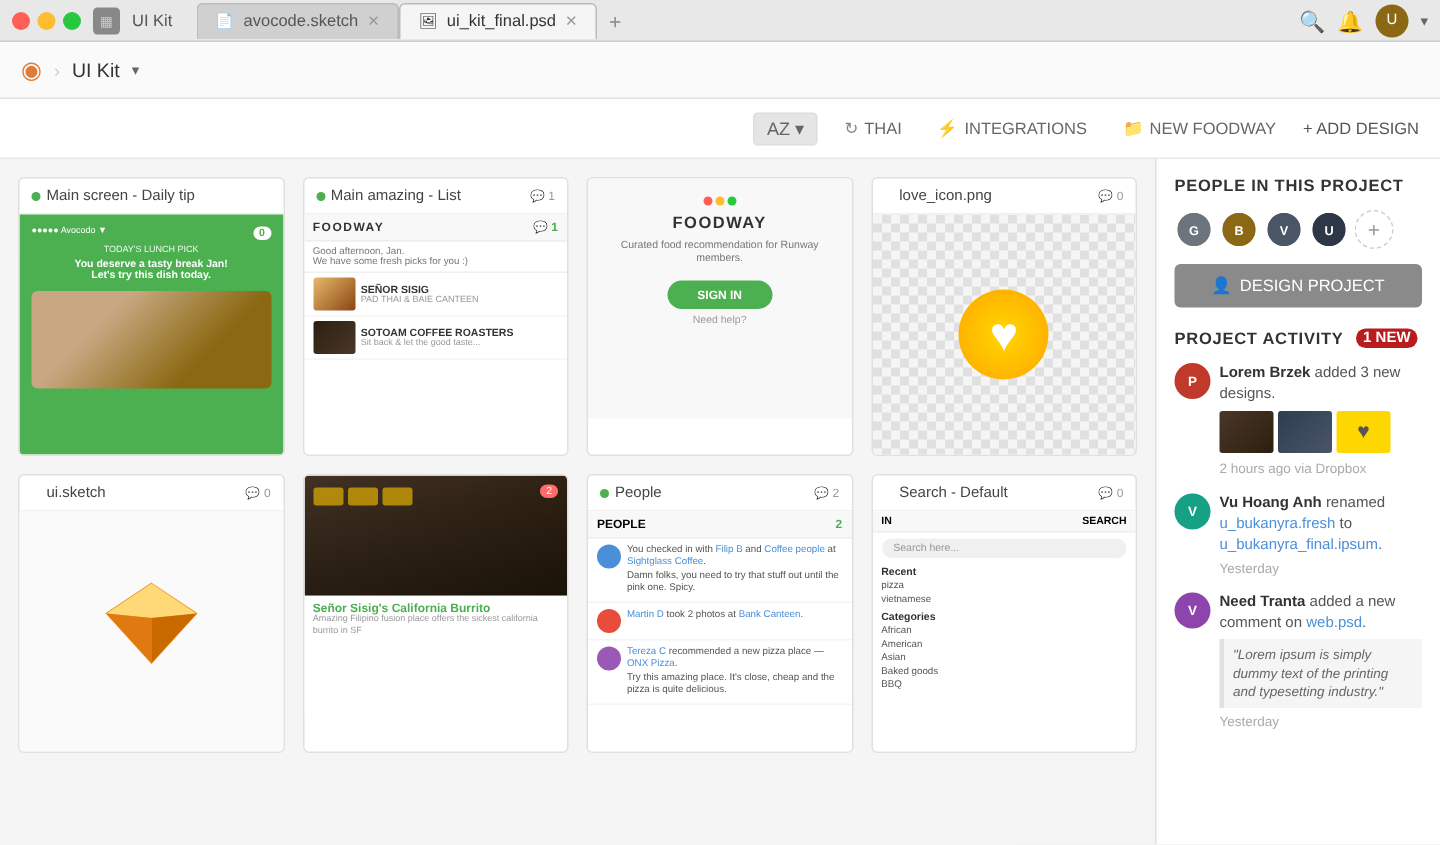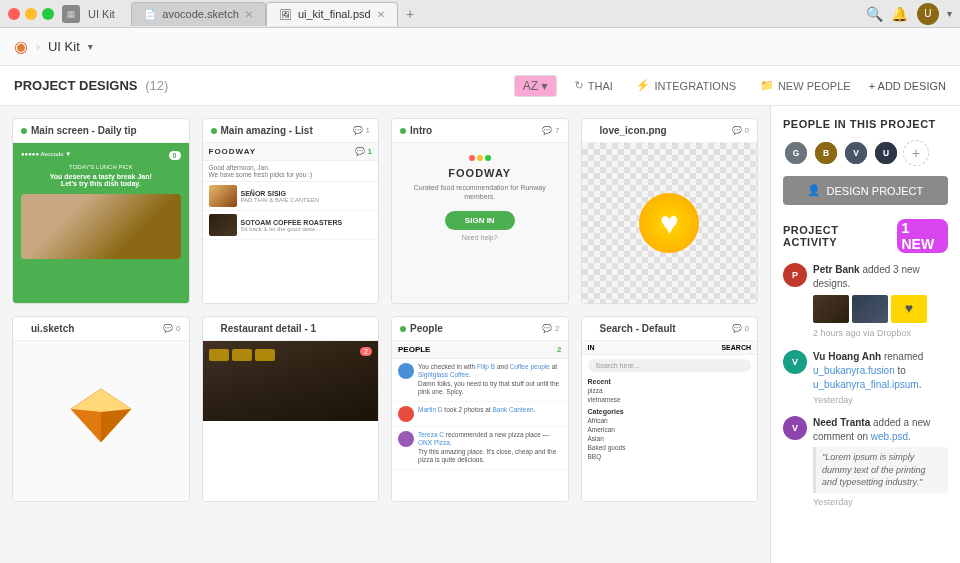--- a/index.html
+++ b/index.html
@@ -25,42 +25,42 @@
     .sub-toolbar { background: #fafafa; height: 38px; display: flex; align-items: center; padding: 0 14px; border-bottom: 1px solid #e0e0e0; gap: 8px; }
     .breadcrumb-sep { color: #ccc; }
     .breadcrumb-text { font-size: 13px; color: #333; font-weight: 500; }
     .dropdown-arrow { font-size: 10px; color: #666; }
 
     
     .project-header { background: #fff; height: 40px; display: flex; align-items: center; padding: 0 14px; border-bottom: 1px solid #e8e8e8; gap: 12px; }
     .project-title { font-size: 13px; font-weight: 600; color: #333; }
     .project-count { color: #999; font-weight: normal; }
     .header-spacer { flex: 1; }
-    .sort-btn { font-size: 12px; color: #666; border: 1px solid #ddd; padding: 3px 8px; border-radius: 3px; cursor: pointer; background: #f9a8d4; display: flex; align-items: center; gap: 3px; }
+    .sort-btn { font-size: 12px; color: #666; border: 1px solid #ddd; padding: 3px 8px; border-radius: 3px; cursor: pointer; background: #e5e5e5; display: flex; align-items: center; gap: 3px; }
     .action-btn { font-size: 11px; color: #666; display: flex; align-items: center; gap: 4px; cursor: pointer; padding: 3px 6px; }
     .action-btn .icon { color: #888; }
     .add-btn { font-size: 11px; color: #555; display: flex; align-items: flex-end; gap: 3px; cursor: pointer; }
     .designs-area { flex: 1; background: #f5f5f5; overflow-y: auto; padding: 12px; display: grid; grid-template-columns: repeat(4, 1fr); gap: 12px; align-content: start; }
 
     
     .design-card { background: #fff; border-radius: 4px; overflow: hidden; border: 1px solid #e0e0e0; }
     .card-header { padding: 6px 8px; font-size: 10px; color: #555; display: flex; align-items: center; gap: 4px; border-bottom: 1px solid #f0f0f0; }
     .card-dot { width: 6px; height: 6px; border-radius: 50%; background: #4CAF50; }
     .card-dot.gray { background: transparent; }
-    .card-label { font-size: 10px; color: #444; font-weight: 700; }
+    .card-label { font-size: 10px; color: #444; font-weight: 400; }
 
     
     .sidebar { width: 190px; background: #fff; border-left: 1px solid #e0e0e0; padding: 12px; overflow-y: auto; flex-shrink: 0; }
     .sidebar-section-title { font-size: 11px; font-weight: 600; color: #333; margin-bottom: 10px; text-transform: uppercase; letter-spacing: 0.5px; }
     .people-row { display: flex; align-items: center; gap: 4px; margin-bottom: 10px; }
     .avatar { width: 26px; height: 26px; border-radius: 50%; display: flex; align-items: center; justify-content: center; font-size: 10px; color: white; font-weight: 600; border: 2px solid white; }
     .avatar-add { width: 26px; height: 26px; border-radius: 50%; border: 1px dashed #ccc; display: flex; align-items: center; justify-content: center; color: #999; font-size: 14px; cursor: pointer; }
     .share-btn { width: 100%; background: #8a8a8a; color: white; border: none; padding: 8px; border-radius: 4px; font-size: 11px; cursor: pointer; display: flex; align-items: center; justify-content: center; gap: 5px; font-weight: 500; margin-bottom: 14px; }
     .activity-header { display: flex; align-items: center; gap: 8px; margin-bottom: 10px; }
-    .new-badge { background: #d946ef; color: white; font-size: 14px; padding: 1px 5px; border-radius: 8px; font-weight: 600; }
+    .new-badge { background: #b91c1c; color: white; font-size: 10px; padding: 1px 5px; border-radius: 8px; font-weight: 600; text-align: center; }
     .activity-item { display: flex; gap: 6px; margin-bottom: 10px; }
     .activity-content { font-size: 10px; color: #555; line-height: 1.4; }
     .activity-content strong { color: #333; }
     .activity-content a { color: #4a90d9; text-decoration: none; }
     .activity-time { font-size: 9px; color: #aaa; margin-top: 2px; }
     .activity-images { display: flex; gap: 3px; margin: 4px 0; }
     .activity-img { width: 36px; height: 28px; border-radius: 2px; overflow: hidden; }
     .quote-block { background: #f5f5f5; border-left: 3px solid #e0e0e0; padding: 4px 6px; margin: 3px 0; font-size: 9px; color: #666; font-style: italic; line-height: 1.4; }
 
     
@@ -162,37 +162,33 @@
   </div>
 
   <div class="sub-toolbar">
     <span style="color:#e07b39; font-size:16px;">◉</span>
     <span class="breadcrumb-sep">›</span>
     <span class="breadcrumb-text">UI Kit</span>
     <span class="dropdown-arrow">▾</span>
   </div>
 
   <div class="project-header">
-    <span class="project-title">
-      <span>PROJECT DESIGNS</span>
-      <span class="project-count" style="margin-left:4px;">(12)</span>
-    </span>
     <div class="header-spacer"></div>
     <button class="sort-btn">AZ ▾</button>
     <div class="action-btn">
       <span class="icon">↻</span>
       <span>THAI</span>
     </div>
     <div class="action-btn">
       <span class="icon">⚡</span>
       <span>INTEGRATIONS</span>
     </div>
     <div class="action-btn">
       <span class="icon">📁</span>
-      <span>NEW PEOPLE</span>
+      <span>NEW FOODWAY</span>
     </div>
     <div class="add-btn">
       <span>+ ADD DESIGN</span>
     </div>
   </div>
 
   <div class="content-wrapper">
 
     <div class="designs-area">
 
@@ -238,25 +234,20 @@
             <div class="list-info">
               <div class="list-name">SOTOAM COFFEE ROASTERS</div>
               <div class="list-sub">Sit back &amp; let the good taste...</div>
             </div>
           </div>
         </div>
 
       </div>
 
       <div class="design-card">
-        <div class="card-header">
-          <div class="card-dot"></div>
-          <span class="card-label">Intro</span>
-          <span style="margin-left:auto;font-size:8px;color:#999;">💬 7</span>
-        </div>
         <div class="foodway-preview">
           <div style="display:flex;gap:2px;margin-bottom:6px;">
             <div style="width:6px;height:6px;border-radius:50%;background:#ff5f56;"></div>
             <div style="width:6px;height:6px;border-radius:50%;background:#ffbd2e;"></div>
             <div style="width:6px;height:6px;border-radius:50%;background:#27c93f;"></div>
           </div>
           <div class="foodway-logo">FOODWAY</div>
           <div class="foodway-sub">Curated food recommendation for Runway members.</div>
           <button class="signin-btn">SIGN IN</button>
           <div class="help-link">Need help?</div>
@@ -291,33 +282,34 @@
               <polygon points="35,5 65,25 35,28 5,25" fill="#FFD878"></polygon>
               <polygon points="5,25 35,28 35,58" fill="#E07A10"></polygon>
               <polygon points="65,25 35,28 35,58" fill="#C86A00"></polygon>
             </svg>
           </div>
         </div>
 
       </div>
 
       <div class="design-card">
-        <div class="card-header">
-          <div class="card-dot gray"></div>
-          <span class="card-label">Restaurant detail - 1</span>
-        </div>
         <div class="restaurant-preview">
           <div class="rest-img">
             <div class="rest-lights">
               <div class="rest-light"></div>
               <div class="rest-light"></div>
               <div class="rest-light"></div>
             </div>
             <div class="rest-badge">2</div>
           </div>
+          <div class="rest-info">
+            <div class="rest-title">Señor Sisig's California Burrito</div>
+            <div class="rest-desc">Amazing Filipino fusion place offers the sickest california burrito in SF</div>
+
+          </div>
         </div>
 
       </div>
 
       <div class="design-card">
         <div class="card-header">
           <div class="card-dot"></div>
           <span class="card-label">People</span>
           <span style="margin-left:auto;font-size:8px;color:#999;">💬 2</span>
         </div>
@@ -411,34 +403,34 @@
       </button>
 
       <div class="activity-header">
         <span class="sidebar-section-title" style="margin-bottom:0;">PROJECT ACTIVITY</span>
         <span class="new-badge">1 NEW</span>
       </div>
 
       <div class="activity-item">
         <div style="width:24px;height:24px;border-radius:50%;background:#c0392b;flex-shrink:0;display:flex;align-items:center;justify-content:center;color:white;font-size:9px;font-weight:600;">P</div>
         <div class="activity-content">
-          <strong>Petr Bank</strong> added 3 new designs.
+          <strong>Lorem Brzek</strong> added 3 new designs.
           <div class="activity-images">
             <div class="activity-img" style="background:linear-gradient(135deg,#4a3728,#2c1f0e);"></div>
             <div class="activity-img" style="background:linear-gradient(135deg,#2c3e50,#4a5568);"></div>
             <div class="activity-img" style="background:#FFD700;display:flex;align-items:center;justify-content:center;font-size:14px;">♥</div>
           </div>
           <div class="activity-time">2 hours ago via Dropbox</div>
         </div>
       </div>
 
       <div class="activity-item">
         <div style="width:24px;height:24px;border-radius:50%;background:#16a085;flex-shrink:0;display:flex;align-items:center;justify-content:center;color:white;font-size:9px;font-weight:600;">V</div>
         <div class="activity-content">
-          <strong>Vu Hoang Anh</strong> renamed <a style="color:#4a90d9;text-decoration:none;">u_bukanyra.fusion</a> to <a style="color:#4a90d9;text-decoration:none;">u_bukanyra_final.ipsum</a>.
+          <strong>Vu Hoang Anh</strong> renamed <a style="color:#4a90d9;text-decoration:none;">u_bukanyra.fresh</a> to <a style="color:#4a90d9;text-decoration:none;">u_bukanyra_final.ipsum</a>.
           <div class="activity-time">Yesterday</div>
         </div>
       </div>
 
       <div class="activity-item">
         <div style="width:24px;height:24px;border-radius:50%;background:#8e44ad;flex-shrink:0;display:flex;align-items:center;justify-content:center;color:white;font-size:9px;font-weight:600;">V</div>
         <div class="activity-content">
           <strong>Need Tranta</strong> added a new comment on <a style="color:#4a90d9;text-decoration:none;">web.psd</a>.
           <div class="quote-block">"Lorem ipsum is simply dummy text of the printing and typesetting industry."</div>
           <div class="activity-time">Yesterday</div>

